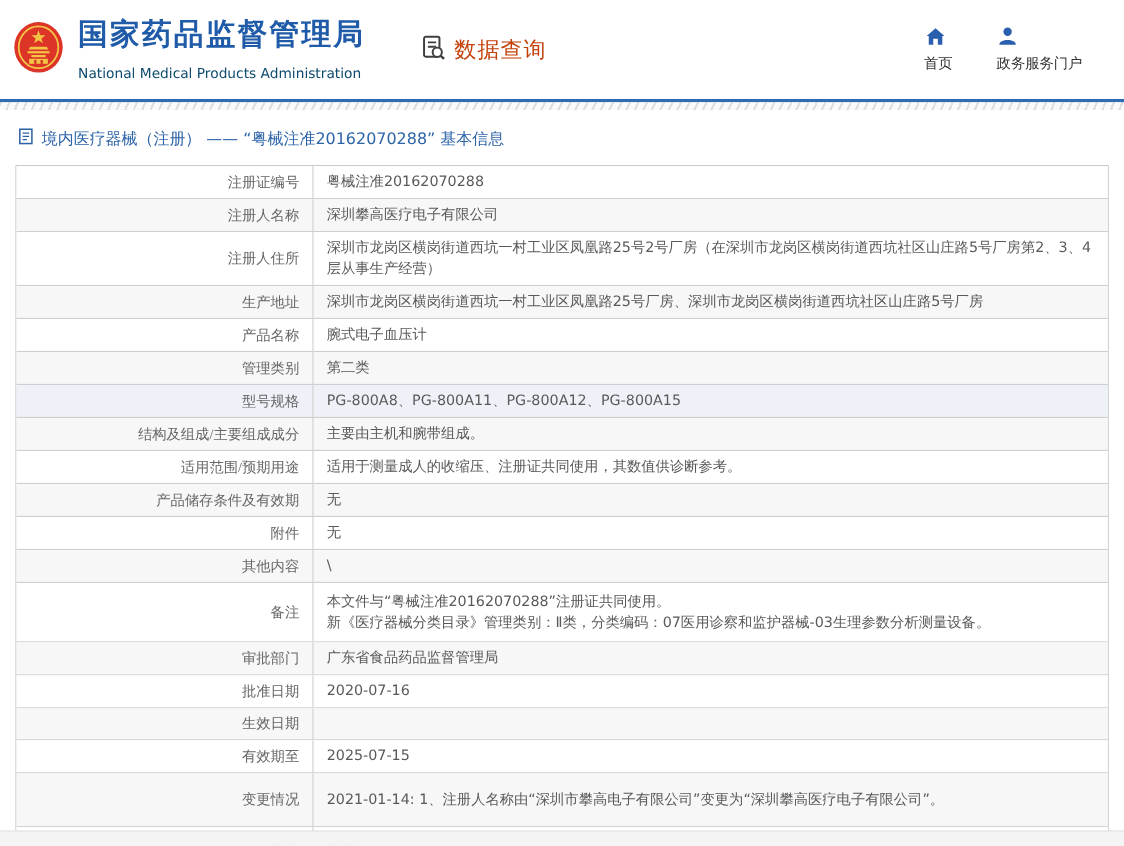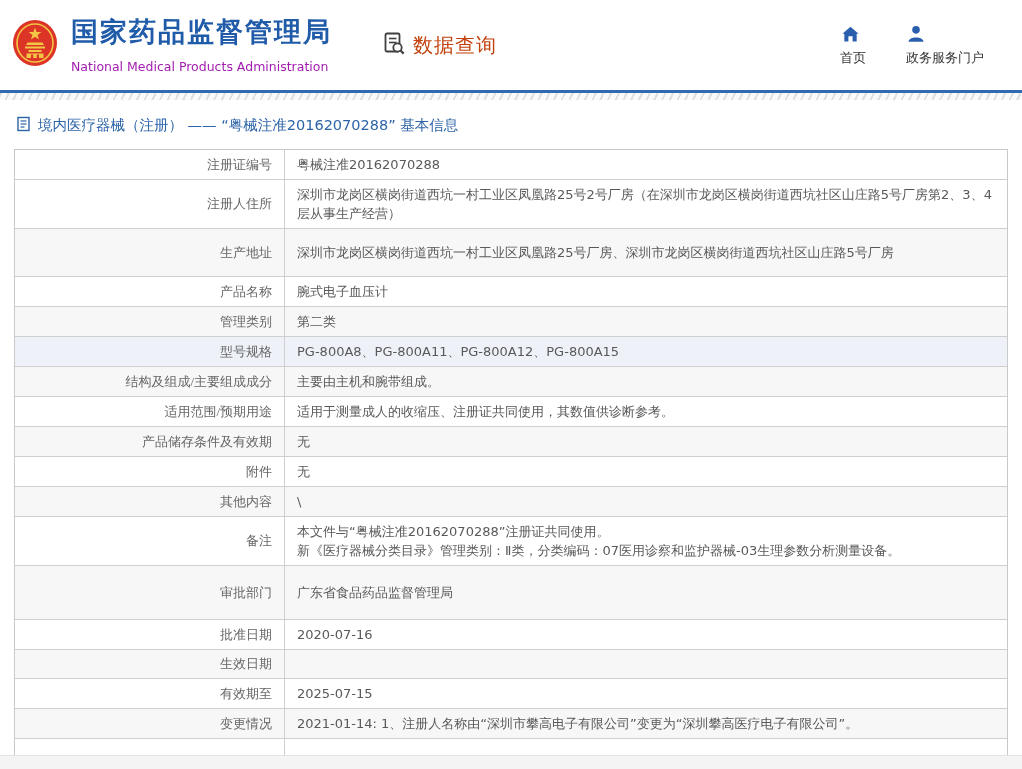--- a/index.html
+++ b/index.html
@@ -5,21 +5,21 @@
   * { box-sizing: border-box; margin: 0; padding: 0; }
   html,body { width:1022px; height:769px; }
   body {
     font-family: "DejaVu Sans", "Liberation Sans", sans-serif;
     background:#fff; overflow:hidden; position:relative;
   }
   
   .header { height:90px; display:flex; align-items:center; padding:0 0 0 12px; background:#fff; }
   .brand { display:flex; align-items:center; gap:13px; }
   .brand-text .cn { color:#1f5ba8; font-size:27px; font-weight:700; letter-spacing:2px; line-height:30px; }
-  .brand-text .en { color:#a21caf; font-size:12.5px; margin-top:12px; }
+  .brand-text .en { color:#0c4a6e; font-size:12.5px; margin-top:12px; }
   .section-title { display:flex; align-items:center; gap:7px; margin-left:50px; color:#c2410c; font-size:20px; letter-spacing:1px; }
   .nav { margin-left:auto; display:flex; gap:40px; padding-right:38px; }
   .nav-item { display:flex; flex-direction:column; align-items:flex-start; gap:3px; font-size:13px; color:#333; cursor:pointer; }
   .divider-blue { height:3px; background:#2e6bb0; }
   .divider-hatch { height:7px; background:repeating-linear-gradient(115deg,#e0e0e0 0 2px,#fafafa 2px 7px); }
   
   .breadcrumb { display:flex; align-items:center; gap:7px; padding:16px 16px 12px; color:#2d64a8; font-size:14.5px; }
   
   .table { margin:2px 14px 0; border:1px solid #c9c9c9; font-size:13px; }
   .row { display:flex; border-bottom:1px solid #cfcfcf; background:#fff; }
@@ -115,20 +115,26 @@
   <span>境内医疗器械（注册） —— “粤械注准20162070288” 基本信息</span>
 </div>
 
 <div class="table">
     <div class="row">
       <div class="cell-label">
         <span>注册证编号</span>
       </div>
       <div class="cell-value">粤械注准20162070288</div>
     </div>
+    <div class="row gray">
+      <div class="cell-label">
+        <span>注册人名称</span>
+      </div>
+      <div class="cell-value">深圳攀高医疗电子有限公司</div>
+    </div>
     <div class="row">
       <div class="cell-label">
         <span>注册人住所</span>
       </div>
       <div class="cell-value">深圳市龙岗区横岗街道西坑一村工业区凤凰路25号2号厂房（在深圳市龙岗区横岗街道西坑社区山庄路5号厂房第2、3、4层从事生产经营）</div>
     </div>
     <div class="row gray">
       <div class="cell-label">
         <span>生产地址</span>
       </div>

